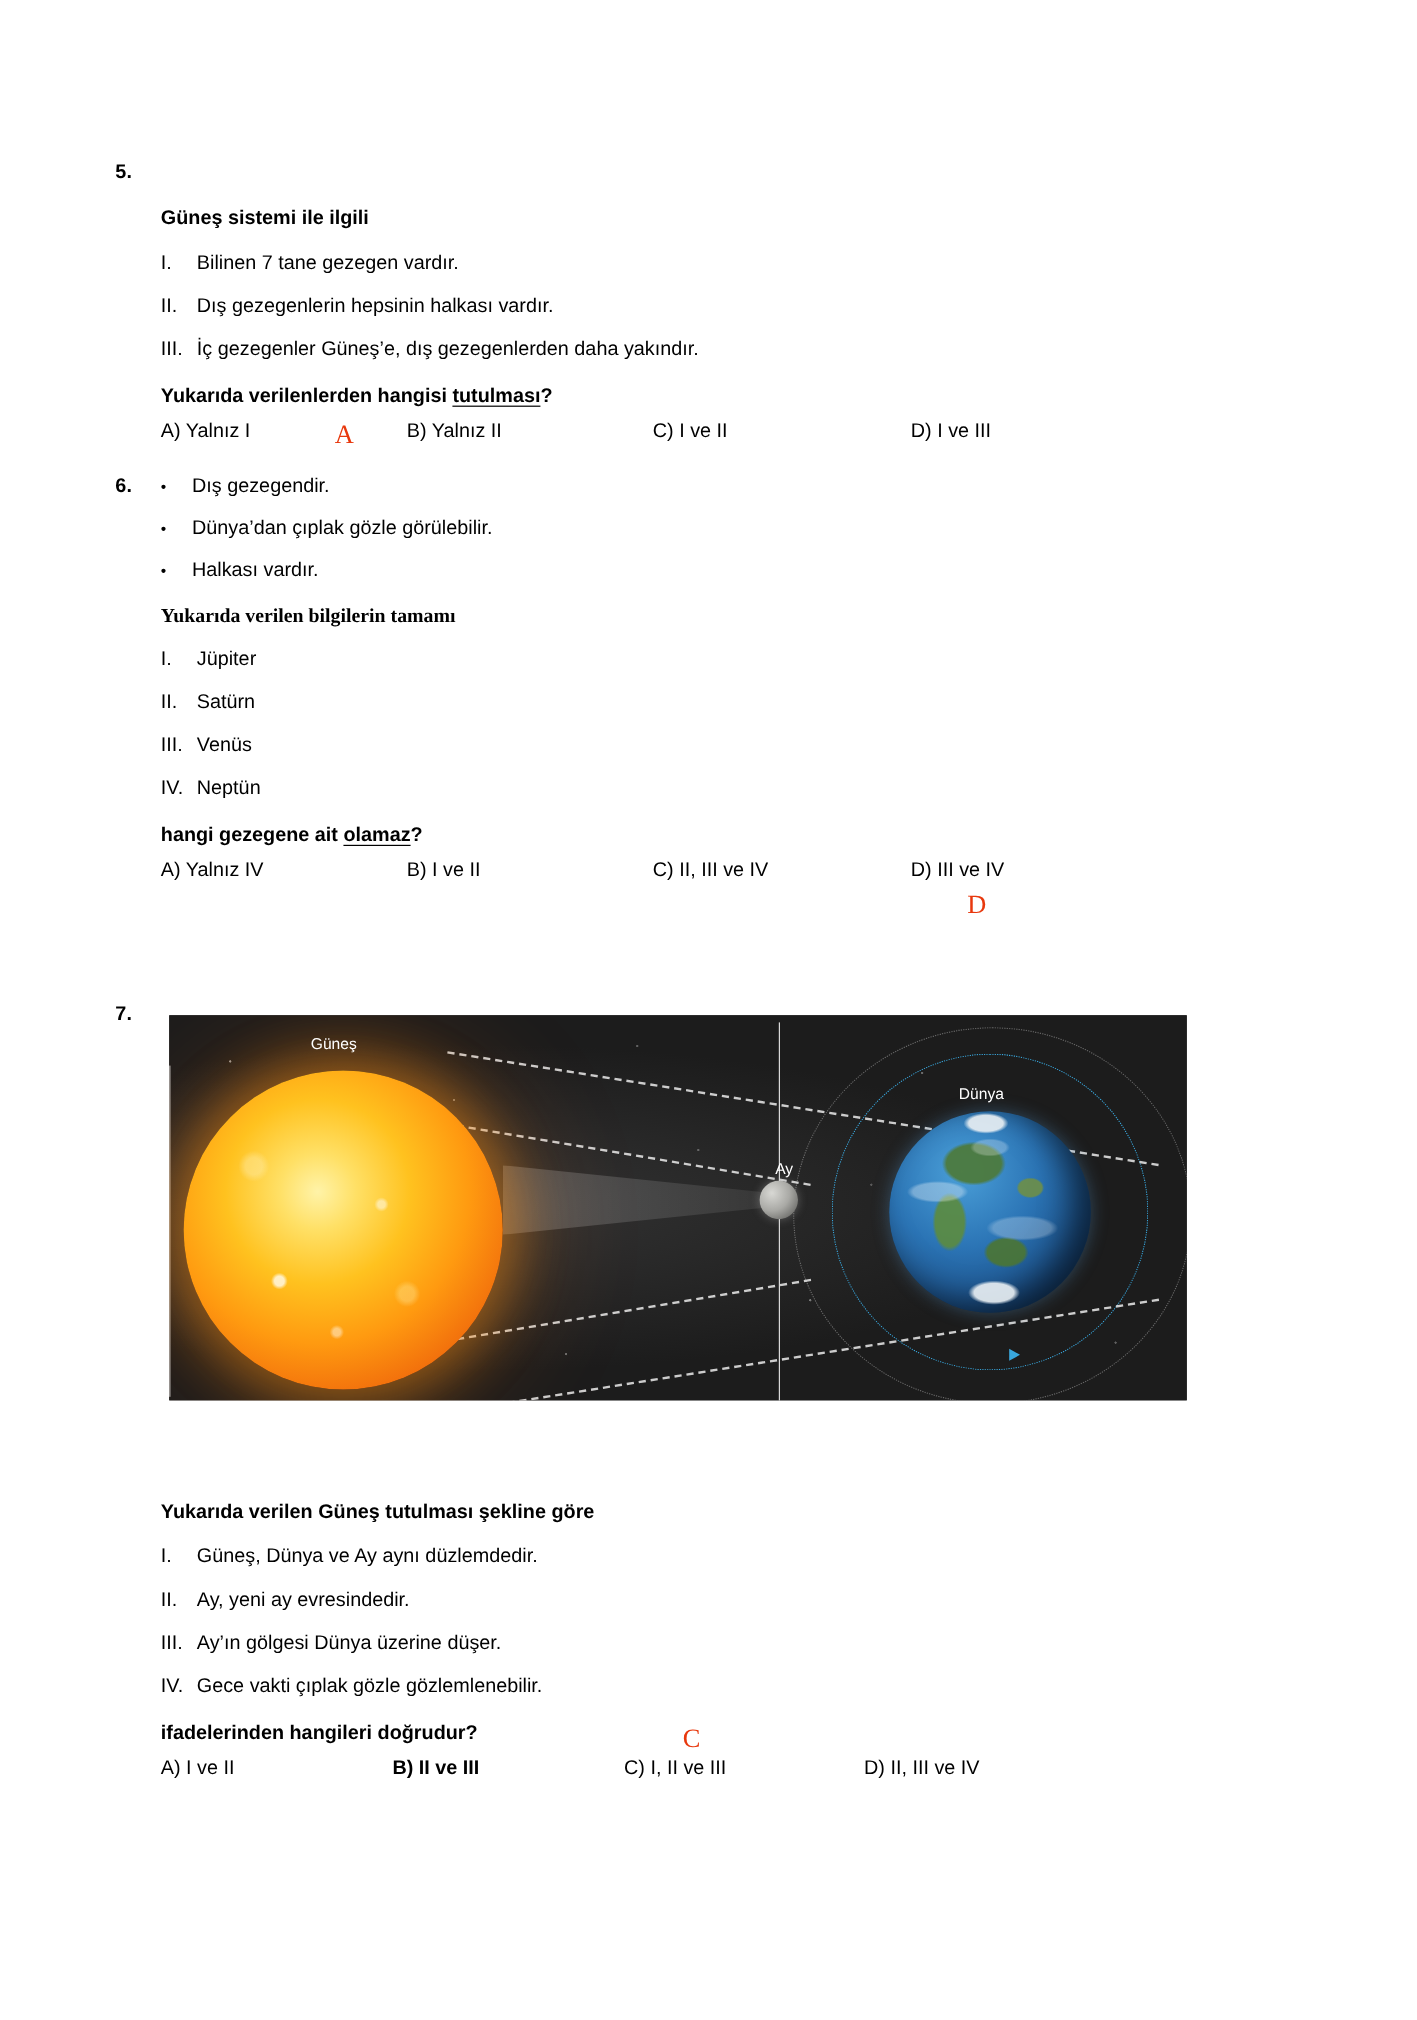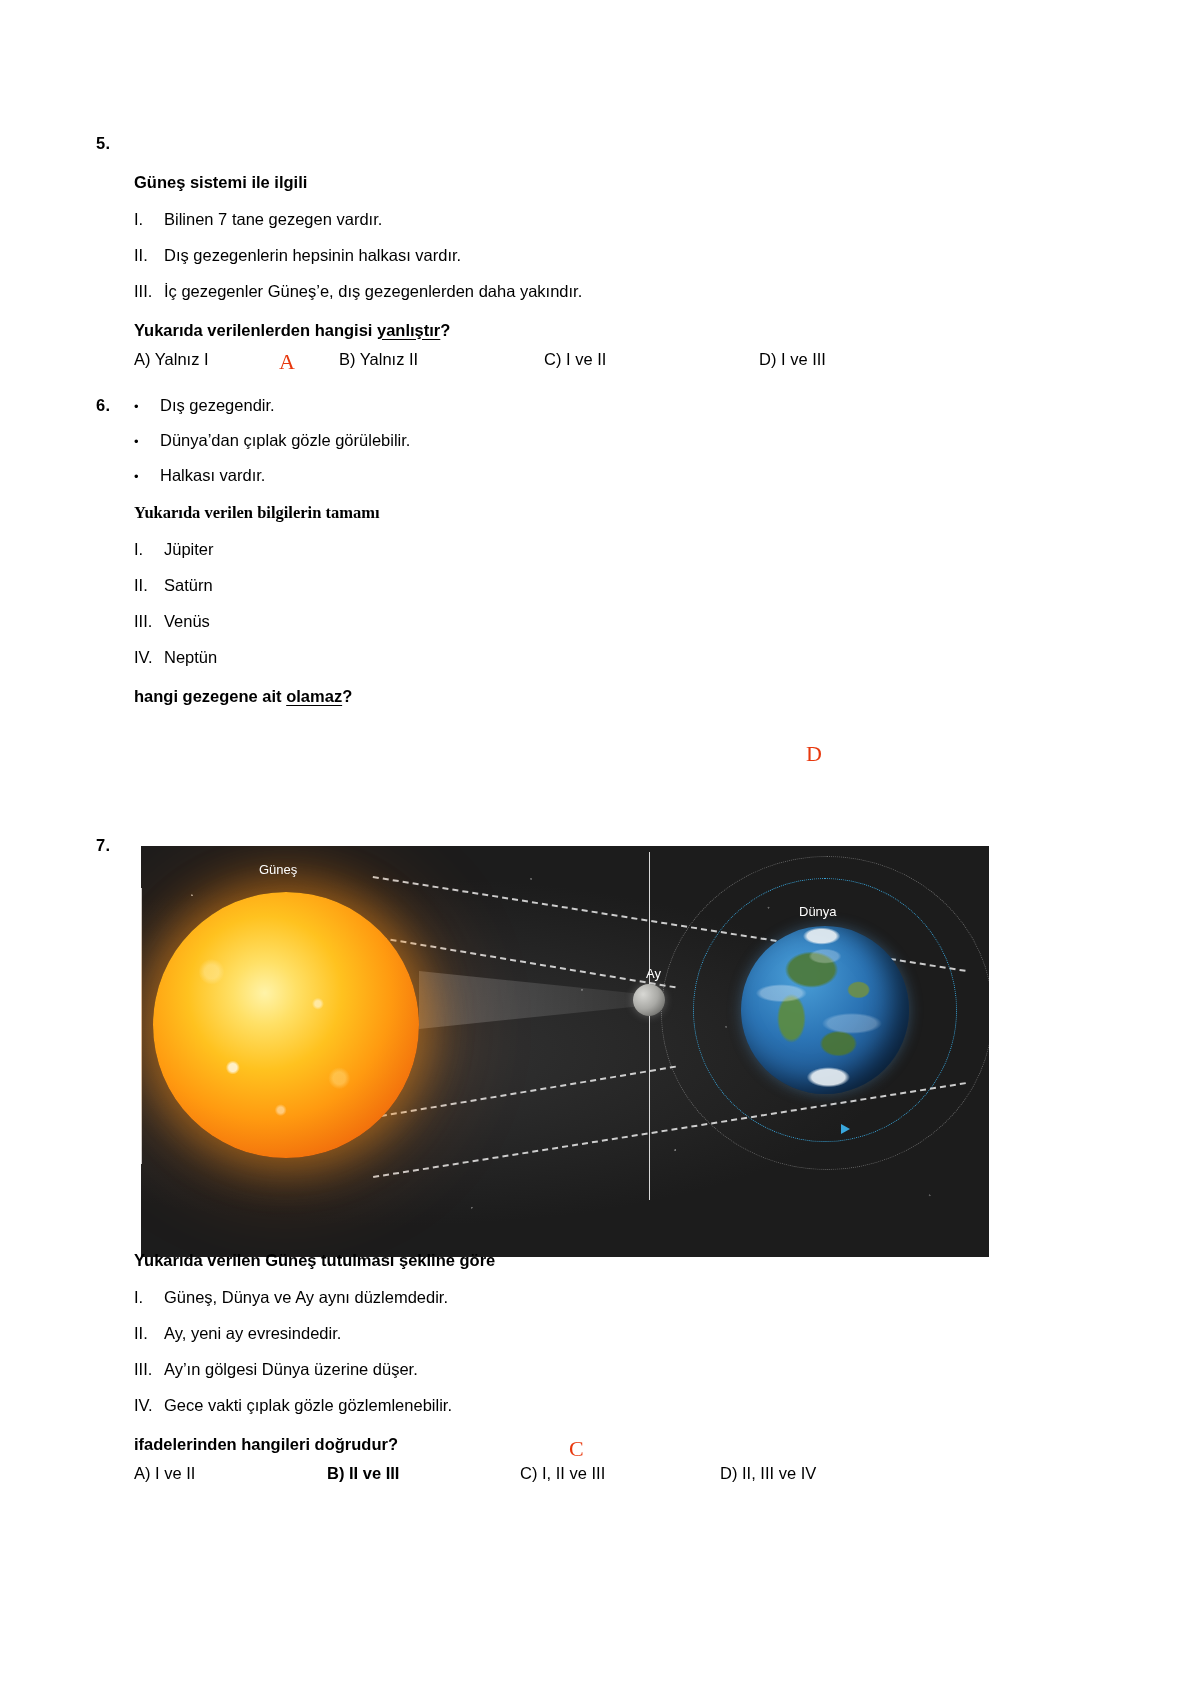--- a/index.html
+++ b/index.html
@@ -90,21 +90,21 @@
     color: #e8380d;
     font-size: 22px;
     font-family: "Liberation Serif", serif;
   }
   
   .figure-wrap {
     position: absolute;
     left: 141px;
     top: 846px;
     width: 848px;
-    height: 411px;
+    height: 321px;
     background: #1b1b1b;
     overflow: hidden;
   }
   .stars {
     position: absolute;
     inset: 0;
     background:
       radial-gradient(circle at 6% 12%, rgba(255,255,255,.55) 0.7px, transparent 1.2px),
       radial-gradient(circle at 17% 62%, rgba(255,255,255,.35) 0.7px, transparent 1.2px),
       radial-gradient(circle at 28% 22%, rgba(255,255,255,.4) 0.7px, transparent 1.2px),
@@ -278,21 +278,21 @@
       <div class="roman-row">
         <span class="roman-lbl">II.</span>
         <span>Dış gezegenlerin hepsinin halkası vardır.</span>
       </div>
       <div class="roman-row">
         <span class="roman-lbl">III.</span>
         <span>İç gezegenler Güneş’e, dış gezegenlerden daha yakındır.</span>
       </div>
 
       <div class="bold-q">
-        <span>Yukarıda verilenlerden hangisi </span><span class="u">yanlıştır</span><span>?</span>
+        <span>Yukarıda verilenlerden hangisi </span><span class="u">tutulması</span><span>?</span>
       </div>
 
       <div class="options">
         <span class="opt" style="left:0px;">A) Yalnız I</span>
         <span class="opt" style="left:205px;">B) Yalnız II</span>
         <span class="opt" style="left:410px;">C) I ve II</span>
         <span class="opt" style="left:625px;">D) I ve III</span>
       </div>
     </div>
     <div class="answer-mark" style="left: 183px; top: 215px; color: rgb(232, 56, 13);">A</div>
@@ -330,20 +330,26 @@
       </div>
       <div class="roman-row">
         <span class="roman-lbl">IV.</span>
         <span>Neptün</span>
       </div>
 
       <div class="bold-q">
         <span>hangi gezegene ait </span><span class="u">olamaz</span><span>?</span>
       </div>
 
+      <div class="options">
+        <span class="opt" style="left:0px;">A) Yalnız IV</span>
+        <span class="opt" style="left:205px;">B) I ve II</span>
+        <span class="opt" style="left:410px;">C) II, III ve IV</span>
+        <span class="opt" style="left:625px;">D) III ve IV</span>
+      </div>
     </div>
     <div class="answer-mark" style="left: 710px; top: 345px; color: rgb(232, 56, 13);">D</div>
   </div>
 
   <div class="q-block" style="top:836px;">
     <div class="q-num">7.</div>
   </div>
 
   <div class="figure-wrap">
     <div class="stars"></div>

